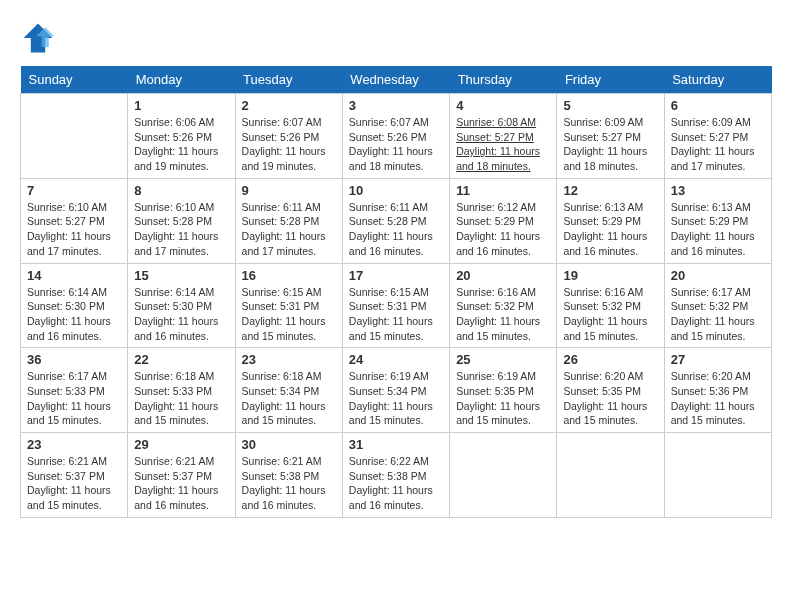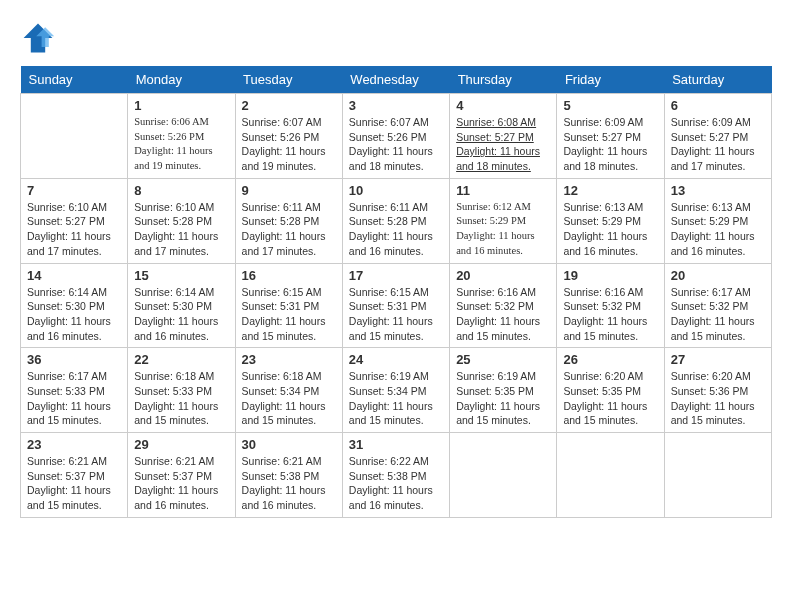--- a/index.html
+++ b/index.html
@@ -119,21 +119,21 @@
         <th>Thursday</th>
         <th>Friday</th>
         <th>Saturday</th>
       </tr>
   </thead>
   <tbody id="calendar-body">
   <tr>
         <td class="empty-cell"></td>
         <td>
           <span class="day-number">1</span>
-          <div class="day-info" style="white-space: pre-line; font-family: Liberation Serif, serif;">Sunrise: 6:06 AM
+          <div class="day-info" style="white-space: pre-line;">Sunrise: 6:06 AM
 Sunset: 5:26 PM
 Daylight: 11 hours and 19 minutes.</div>
         </td>
         <td>
           <span class="day-number">2</span>
           <div class="day-info" style="white-space: pre-line;">Sunrise: 6:07 AM
 Sunset: 5:26 PM
 Daylight: 11 hours and 19 minutes.</div>
         </td>
         <td>
@@ -181,21 +181,21 @@
 Daylight: 11 hours and 17 minutes.</div>
         </td>
         <td>
           <span class="day-number">10</span>
           <div class="day-info" style="white-space: pre-line;">Sunrise: 6:11 AM
 Sunset: 5:28 PM
 Daylight: 11 hours and 16 minutes.</div>
         </td>
         <td>
           <span class="day-number">11</span>
-          <div class="day-info" style="white-space: pre-line; font-family: Liberation Serif, serif;">Sunrise: 6:12 AM
+          <div class="day-info" style="white-space: pre-line;">Sunrise: 6:12 AM
 Sunset: 5:29 PM
 Daylight: 11 hours and 16 minutes.</div>
         </td>
         <td>
           <span class="day-number">12</span>
           <div class="day-info" style="white-space: pre-line;">Sunrise: 6:13 AM
 Sunset: 5:29 PM
 Daylight: 11 hours and 16 minutes.</div>
         </td>
         <td>

